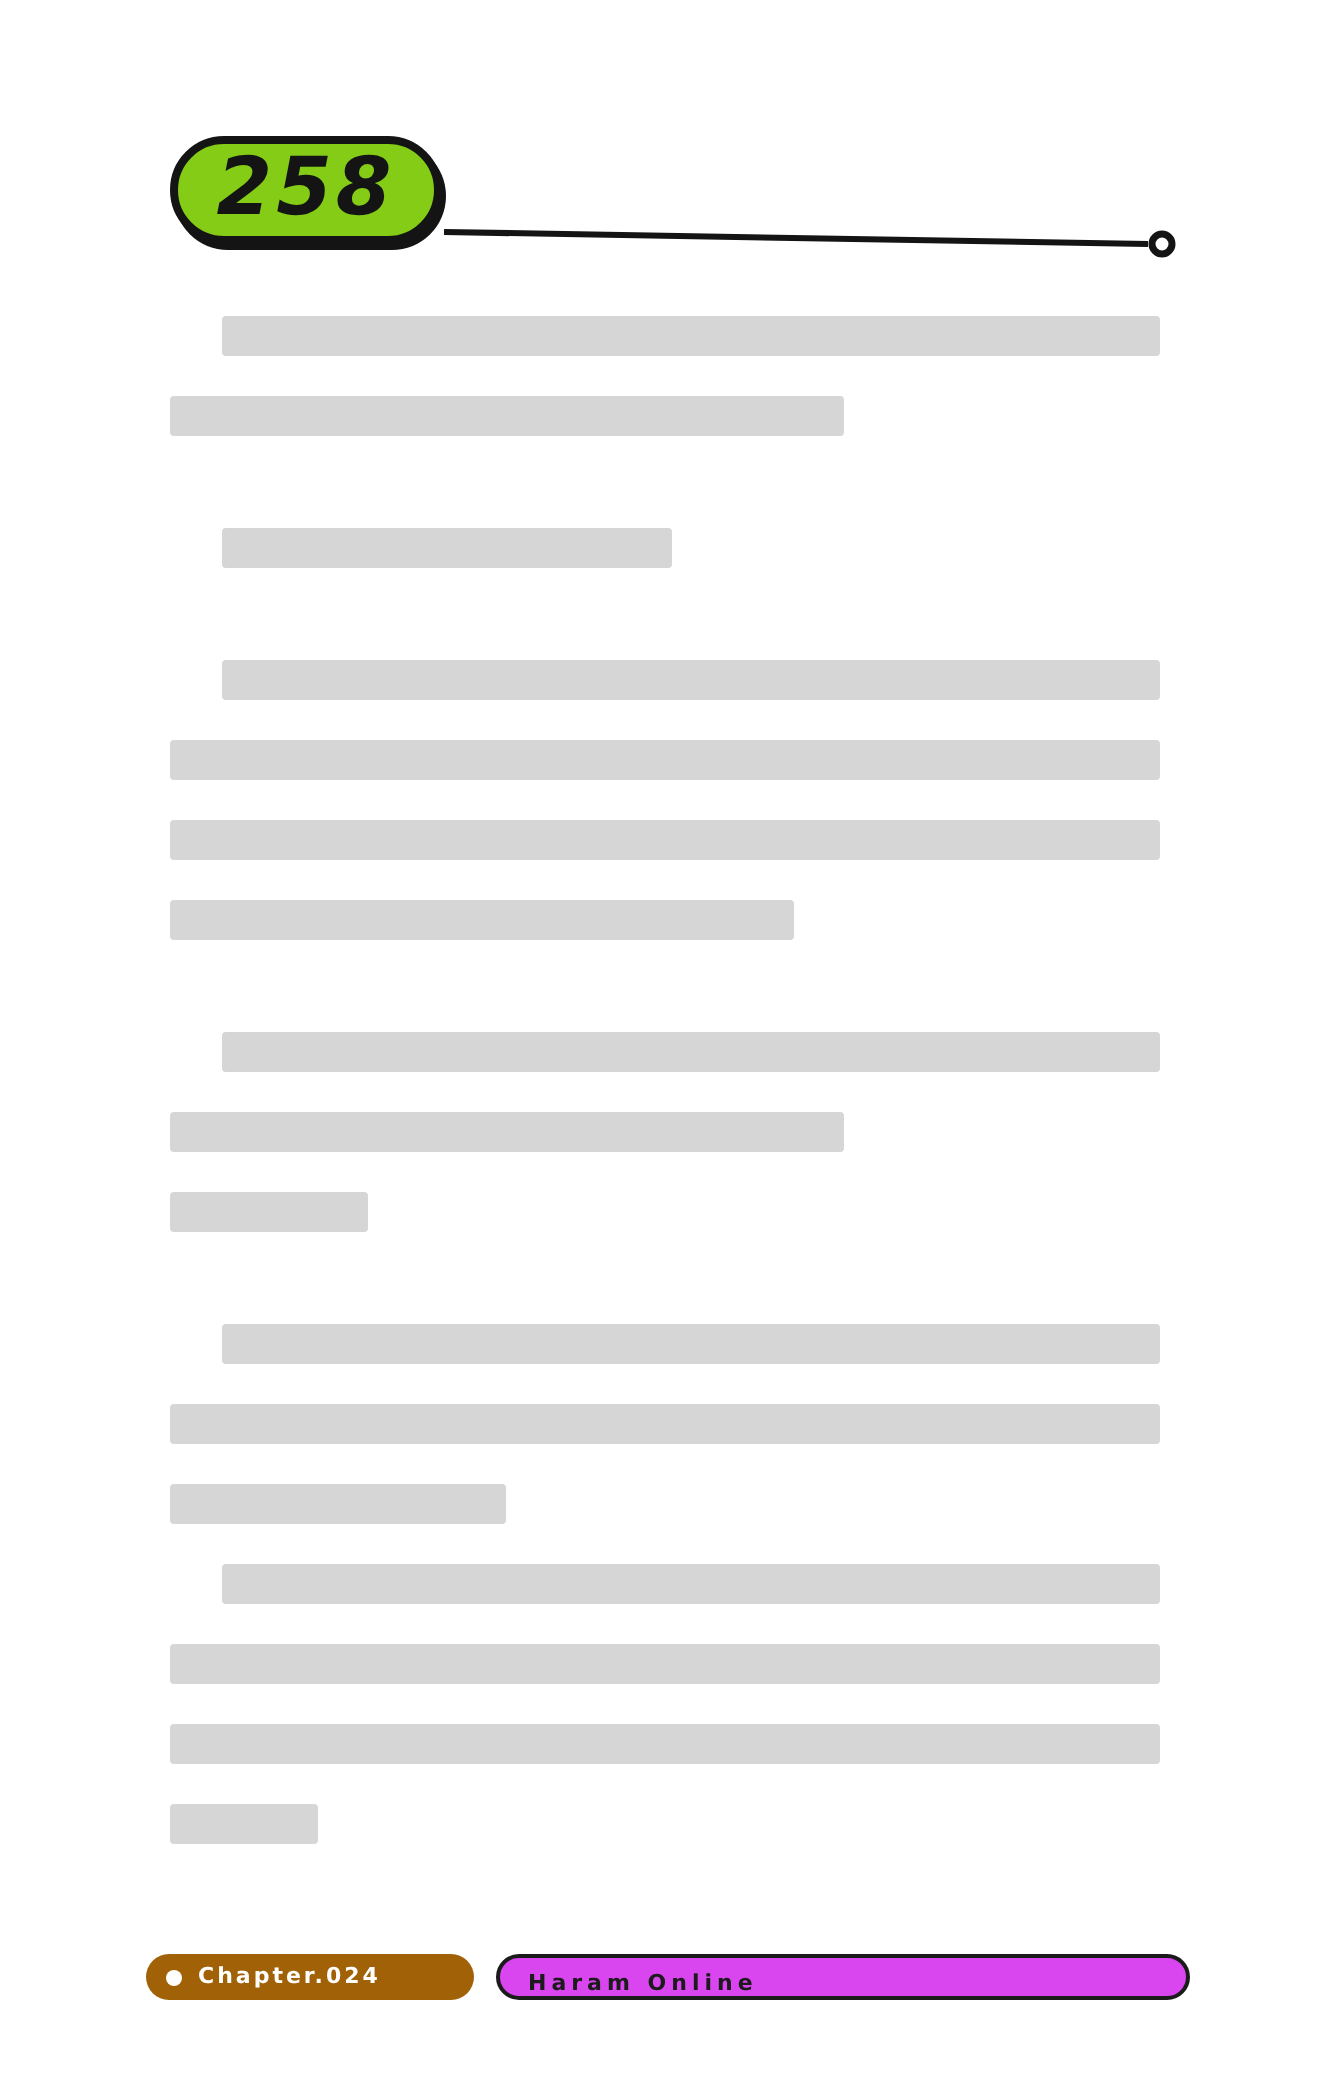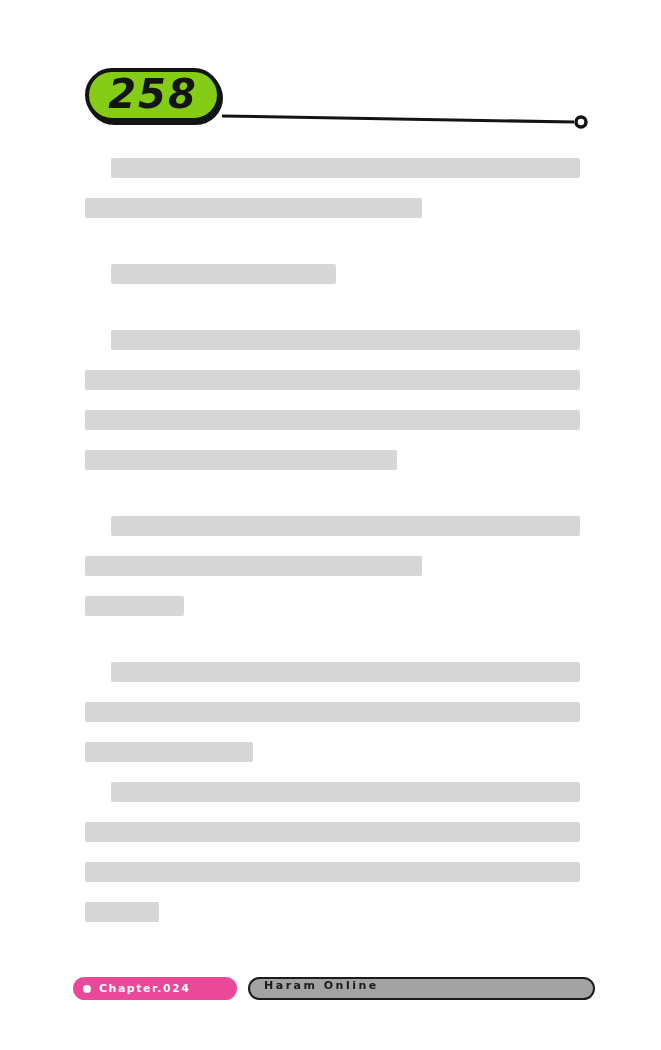--- a/index.html
+++ b/index.html
@@ -52,21 +52,21 @@
     background: #d6d6d6;
     border-radius: 2px;
   }
   .spacer { height: 26px; }
 
   
   .chapter-pill {
     position: absolute;
     left: 73px; top: 977px;
     width: 164px; height: 23px;
-    background: #ec4899;
+    background: #a16207;
     border-radius: 12px;
     display: flex; align-items: center;
     box-sizing: border-box;
     padding-left: 10px;
   }
   .chapter-pill .dot {
     width: 8px; height: 8px;
     background: #ffffff;
     border-radius: 50%;
     margin-right: 8px;
@@ -77,24 +77,24 @@
     font-family: "DejaVu Sans", sans-serif;
     font-size: 11px;
     font-weight: bold;
     letter-spacing: 1.5px;
     transform: translateY(-0.5px);
   }
   .title-pill {
     position: absolute;
     left: 248px; top: 977px;
     width: 347px; height: 23px;
-    background: #a3a3a3;
+    background: #d946ef;
     border: 2px solid #1b1b1b;
     border-radius: 12px;
-    display: flex; align-items: flex-start;
+    display: flex; align-items: flex-end;
     box-sizing: border-box;
     padding-left: 14px;
   }
   .title-pill span.lbl {
     color: #1b1b1b;
     font-family: "DejaVu Sans", sans-serif;
     font-size: 11px;
     font-weight: bold;
     letter-spacing: 2.5px;
   }

